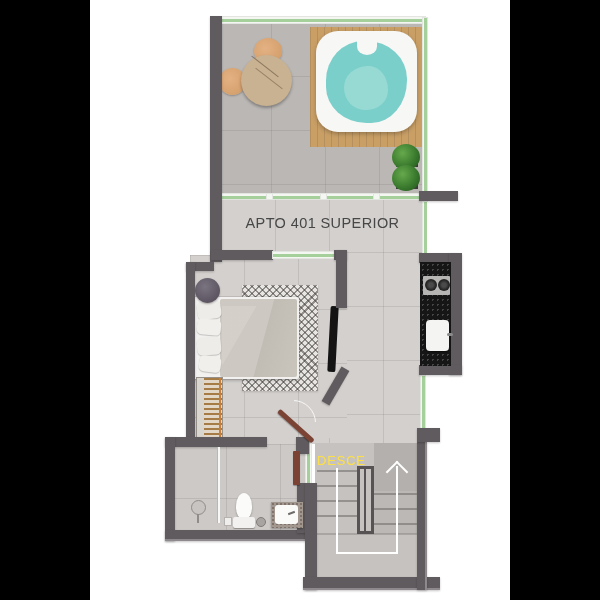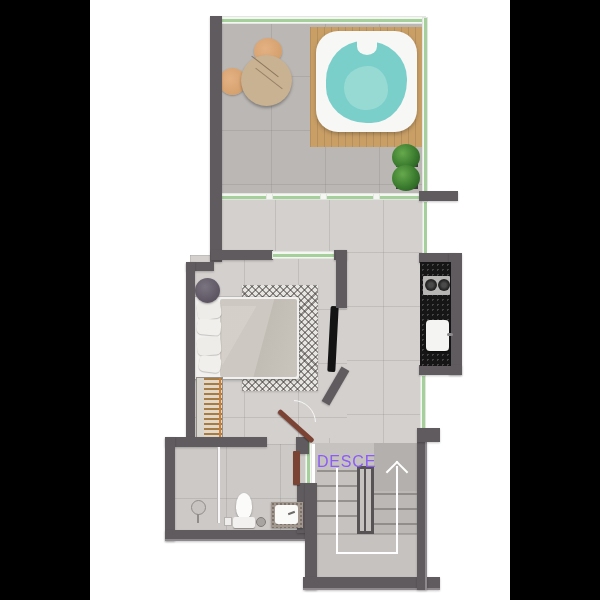--- a/index.html
+++ b/index.html
@@ -185,15 +185,16 @@
   <div style="left:357px;top:466px;width:17px;height:68px;border:3px solid #575355;background:transparent;"></div>
   <div style="left:364px;top:469px;width:2px;height:62px;background:#575355;"></div>
 
   <div class="arrow" style="left:336px;top:468px;width:2px;height:86px;"></div>
   <div class="arrow" style="left:336px;top:552px;width:62px;height:2px;"></div>
   <div class="arrow" style="left:396px;top:466px;width:2px;height:88px;"></div>
   <div style="left:389px;top:464px;width:16px;height:16px;border-top:2px solid var(--arrow-white);
               border-left:2px solid var(--arrow-white);transform:rotate(45deg);"></div>
 
   <div style="left:225px;top:215px;width:195px;text-align:center;color:var(--text-dark);">
+    <div style="position:static;font-size:14.5px;letter-spacing:.4px;">APTO 401 SUPERIOR</div>
   </div>
-  <div style="left:317px;top:453px;font-size:16px;letter-spacing:.8px;color:#8b5cf6;">DESCE</div>
+  <div style="left:317px;top:453px;font-size:13px;letter-spacing:.8px;color:#fde047;">DESCE</div>
 </div>
 
 </body></html>

